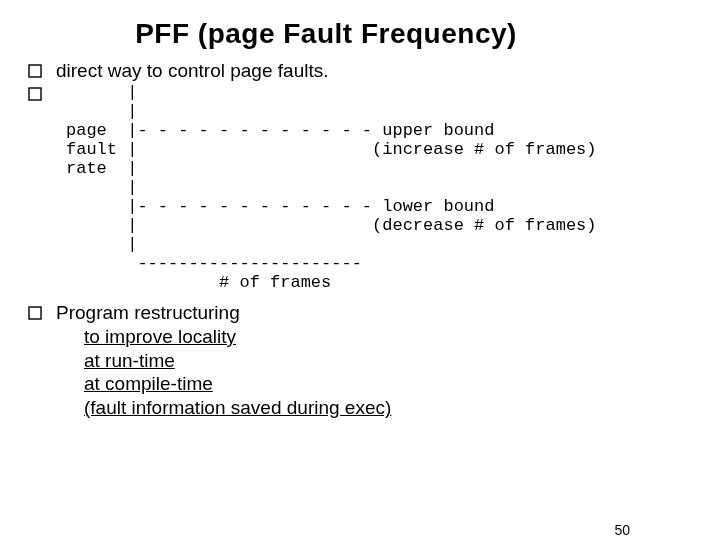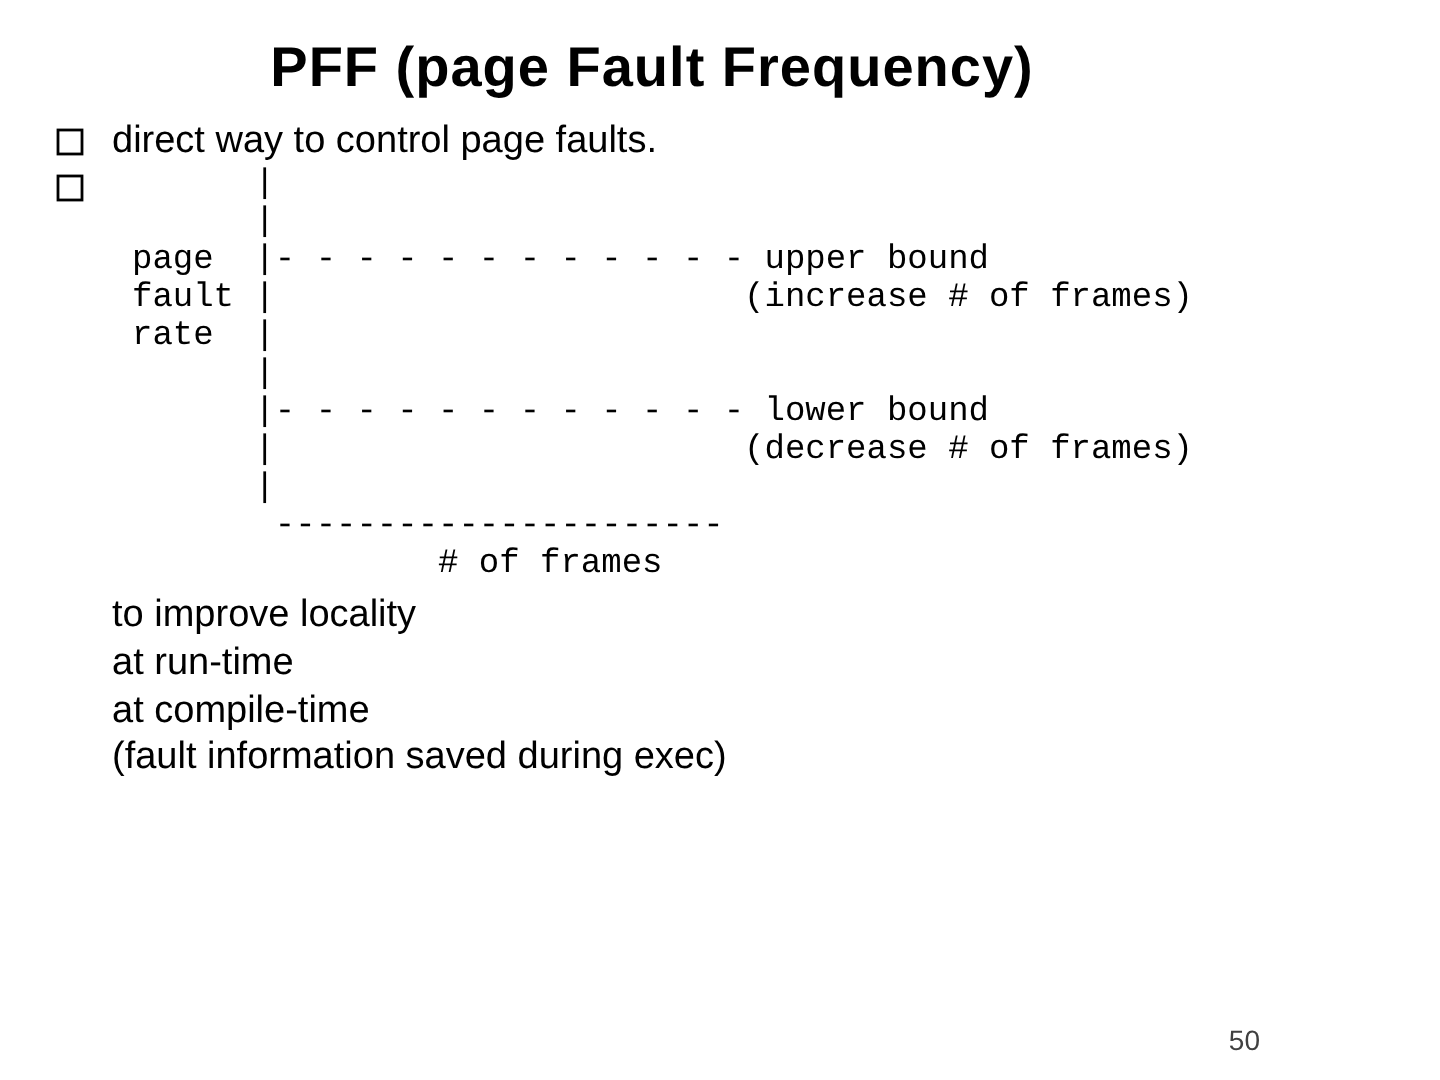--- a/index.html
+++ b/index.html
@@ -49,32 +49,33 @@
     text-align: right;
   }
   pre.diagram {
     font-family: "Courier New", Courier, monospace;
     font-size: 17px;
     line-height: 1.12;
     margin: 0 0 4px 10px;
     white-space: pre;
   }
   .sub {
-    margin-left: 28px;
+    margin-left: 56px;
     font-size: 19px;
     line-height: 1.25;
     font-family: Arial, Helvetica, sans-serif;
+    text-decoration: underline;
   }
   .pagenum {
     position: absolute;
     right: 22px;
-    bottom: 12px;
+    bottom: 2px;
     font-family: Arial, Helvetica, sans-serif;
     font-size: 14px;
-    color: #404040;
+    color: #000000;
   }
 </style>
 </head>
 <body>
 
 <div class="slide">
 
   <div class="title">PFF (page Fault Frequency)</div>
 
   <div class="content">
@@ -100,20 +101,28 @@
 fault |                       (increase # of frames)
 rate  |
       |
       |- - - - - - - - - - - - lower bound
       |                       (decrease # of frames)
       |
        ----------------------
                # of frames</pre>
     </div>
 
+    <div class="row" style="margin-top:6px;">
+      <span class="bullet">
+        <svg width="14" height="14">
+            <rect x="1" y="1" width="12" height="12" fill="none" stroke="#000" stroke-width="1.4"></rect>
+          </svg>
+      </span>
+      <span class="btext">Program restructuring</span>
+    </div>
 
     <div class="sub">to improve locality</div>
     <div class="sub">at run-time</div>
     <div class="sub">at compile-time</div>
     <div class="sub">(fault information saved during exec)</div>
 
   </div>
 
   <div class="pagenum">50</div>
 </div>

